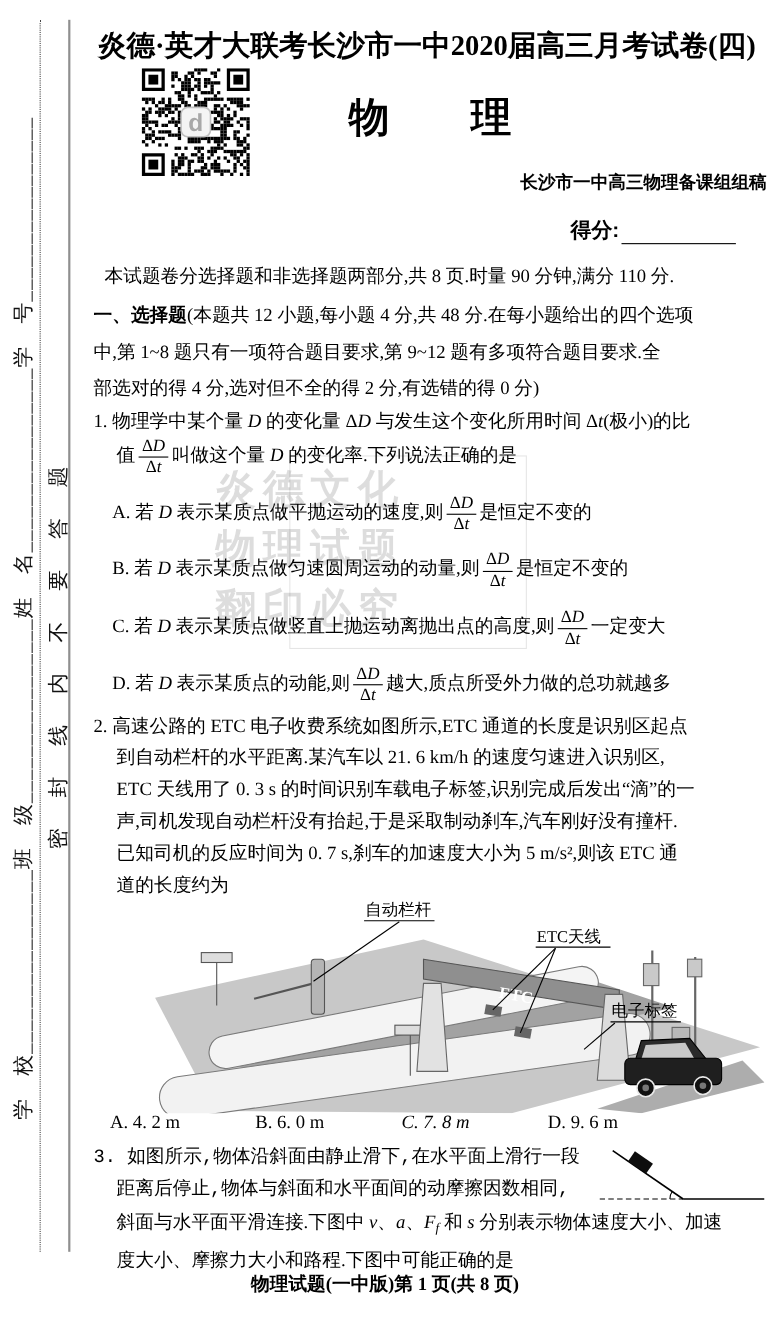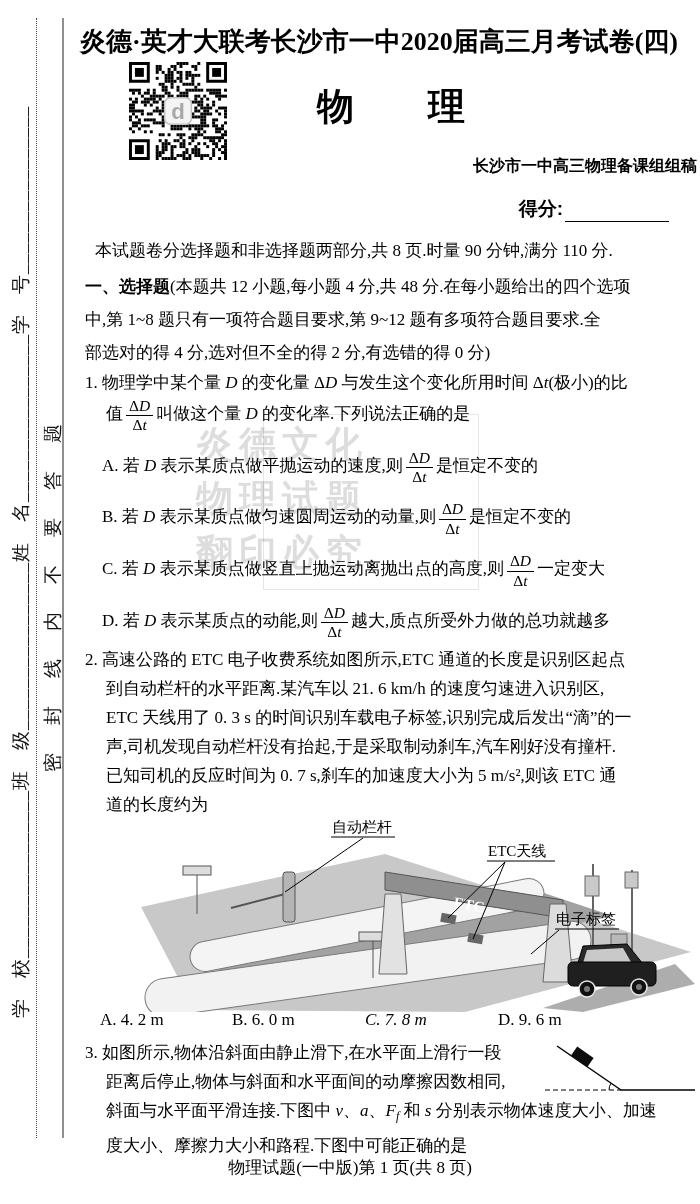--- a/index.html
+++ b/index.html
@@ -13,55 +13,55 @@
   .side-labels{left:8px;top:1018px;font-size:19px;letter-spacing:1px;color:#111;}
   .side-seal{left:40px;top:772px;font-size:19px;letter-spacing:28px;color:#111;}
   .dotted-line{left:36px;top:18px;height:1120px;width:0;border-left:1px dotted #444;}
   .solid-line{left:62px;top:18px;height:1120px;width:0;border-left:2px solid #8f8f8f;}
   
   .watermark{left:196px;top:418px;z-index:0;font-weight:bold;font-size:37px;
     letter-spacing:6px;line-height:54px;color:#000;opacity:0.13;
     font-family:"Liberation Sans","DejaVu Sans",sans-serif;}
   .wm-box{left:263px;top:414px;width:214px;height:174px;border:1px solid rgba(0,0,0,0.10);z-index:0;}
   
-  .exam-title{left:80px;top:24px;width:616px;text-align:left;font-size:26px;
+  .exam-title{left:80px;top:24px;width:616px;text-align:center;font-size:26px;
     font-weight:bold;white-space:nowrap;z-index:2;}
   .qr{left:128px;top:62px;width:100px;height:98px;z-index:2;}
   .subject{left:85px;top:82px;width:612px;text-align:center;font-size:37px;font-weight:bold;z-index:2;}
   .byline{left:85px;top:156px;width:612px;text-align:right;font-size:16px;font-weight:bold;
     font-family:"Liberation Sans","DejaVu Sans",sans-serif;z-index:2;}
   .score-row{left:84px;top:196px;width:585px;display:flex;justify-content:flex-end;align-items:flex-end;z-index:2;}
   .score-label{font-size:19px;font-weight:bold;font-family:"Liberation Sans","DejaVu Sans",sans-serif;}
   .score-blank{display:inline-block;width:104px;height:20px;border-bottom:1.5px solid #000;margin-left:2px;}
   
   .tblock{left:85px;width:612px;font-size:17px;line-height:29px;z-index:1;}
   .intro{top:236px;left:95px;width:602px;}
   .section-head{top:270px;line-height:33px;}
   .q1{top:368px;}
   .q2{top:645px;}
   .q3{top:1038px;}
   .qline{position:relative;}
   .cont{padding-left:21px;}
-  .narrow{width:458px;}
+  .narrow{width:458px;font-family:Liberation Mono, monospace;}
   .opt{padding-left:17px;margin-top:15px;}
   .bold{font-weight:bold;}
   i.mv{font-family:"Liberation Serif",serif;font-style:italic;}
   sub.mv{font-style:italic;font-size:12px;}
   .frac{display:inline-block;vertical-align:middle;text-align:center;line-height:1.12;
     margin:0 3px;font-size:15.5px;}
   .frac .fn{display:block;border-bottom:1.2px solid #000;padding:0 3px 1px 3px;}
   .frac .fd{display:block;padding:0 3px;}
   
   .fig2{left:135px;top:812px;width:560px;height:200px;z-index:1;}
   .fig2 text{font-size:15px;font-family:"Liberation Serif","DejaVu Serif",serif;}
   .optrow{left:85px;top:1006px;width:612px;height:30px;font-size:17px;z-index:1;}
   .optrow span{position:absolute;top:4px;}
   .opt-a{left:15px;} .opt-b{left:147px;} .opt-c{left:280px;font-style:italic;} .opt-d{left:413px;}
   .q3fig{position:absolute;left:460px;top:2px;width:150px;height:62px;}
-  .footer{left:0;top:1156px;width:700px;text-align:center;font-size:17px;z-index:1;}
+  .footer{left:0;top:1156px;width:700px;text-align:center;font-size:17px;z-index:1;font-weight:bold;}
 </style>
 </head>
 <body>
 
 <div class="abs watermark">
   <div>炎德文化</div>
   <div>物理试题</div>
   <div>翻印必究</div>
 </div>
 <div class="abs wm-box"></div>

